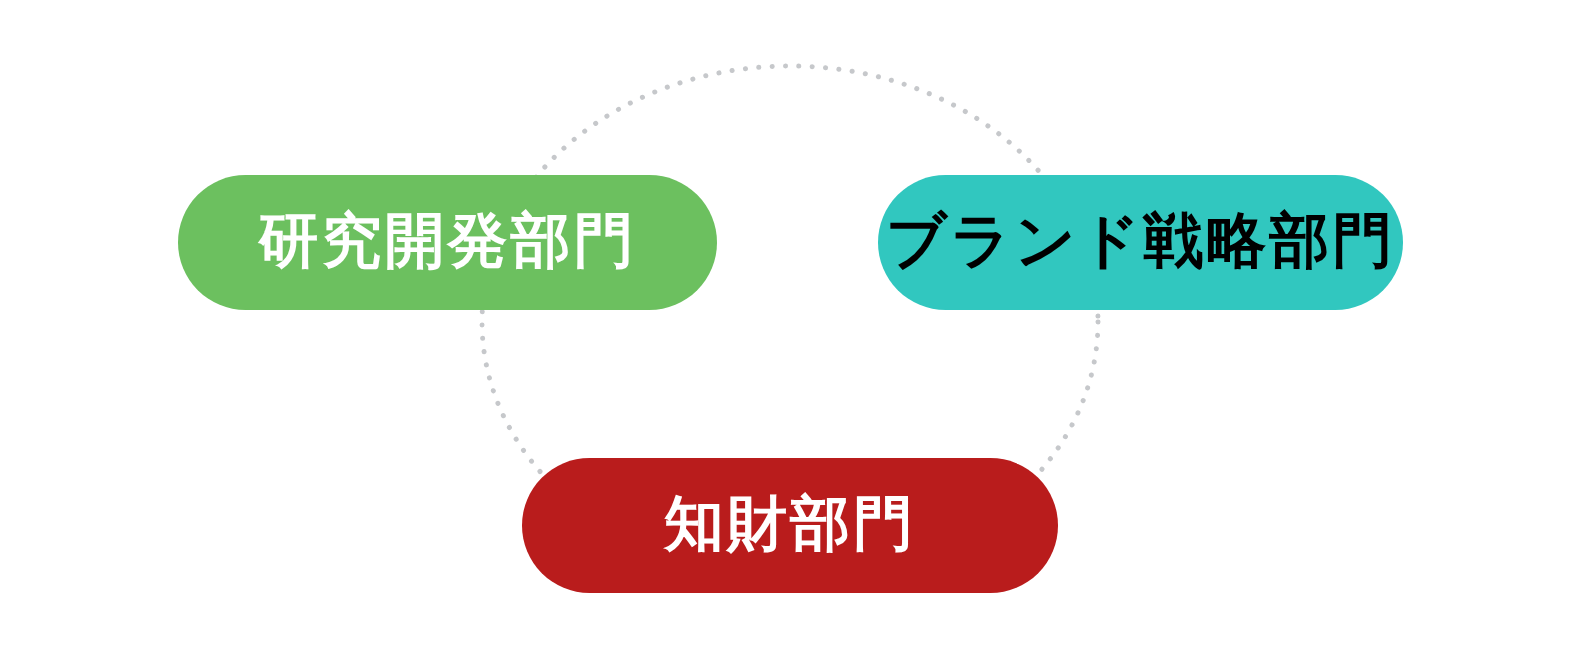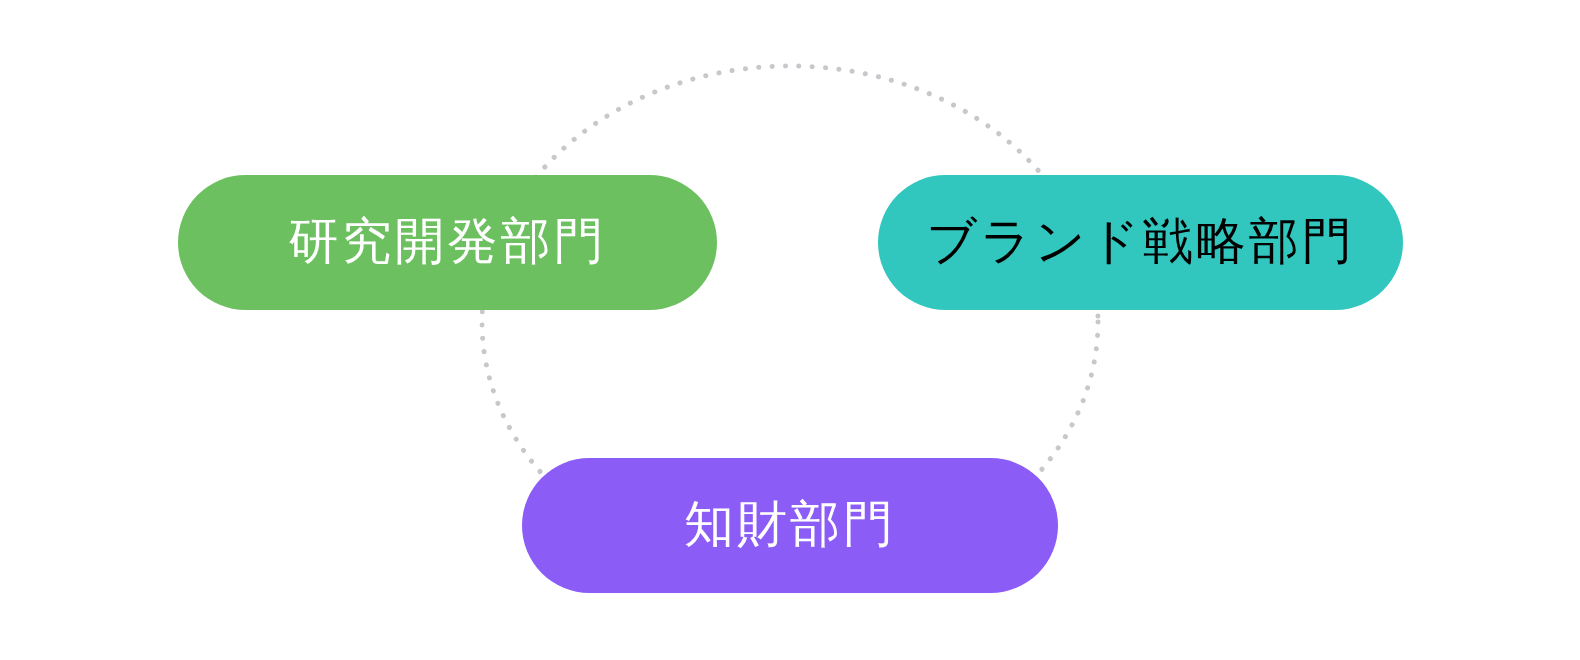--- a/index.html
+++ b/index.html
@@ -26,22 +26,22 @@
   .pill {
     position: absolute;
     z-index: 2;
     display: flex;
     align-items: center;
     justify-content: center;
     height: 135px;
     border-radius: 68px;
   }
   .pill-label {
-    font-size: 50px;
-    font-weight: 400;
+    font-size: 60px;
+    font-weight: 700;
     letter-spacing: 3px;
     white-space: nowrap;
     line-height: 1;
     transform: translateY(-2px);
     text-align: center;
   }
   .pill-rnd   { left: 178px; top: 175px; width: 539px; }
   .pill-brand { left: 878px; top: 175px; width: 525px; }
   .pill-ip    { left: 522px; top: 458px; width: 536px; }
 </style>
@@ -55,17 +55,17 @@
   </svg>
 
   <div class="pill pill-rnd" style="background-color: rgb(108, 192, 95);">
     <span class="pill-label" style="color: rgb(255, 255, 255);">研究開発部門</span>
   </div>
 
   <div class="pill pill-brand" style="background-color: rgb(49, 199, 191);">
     <span class="pill-label" style="color: #000000;">ブランド戦略部門</span>
   </div>
 
-  <div class="pill pill-ip" style="background-color: #8b5cf6;">
+  <div class="pill pill-ip" style="background-color: #b91c1c;">
     <span class="pill-label" style="color: rgb(255, 255, 255);">知財部門</span>
   </div>
 
 </div>
 
 </body></html>

